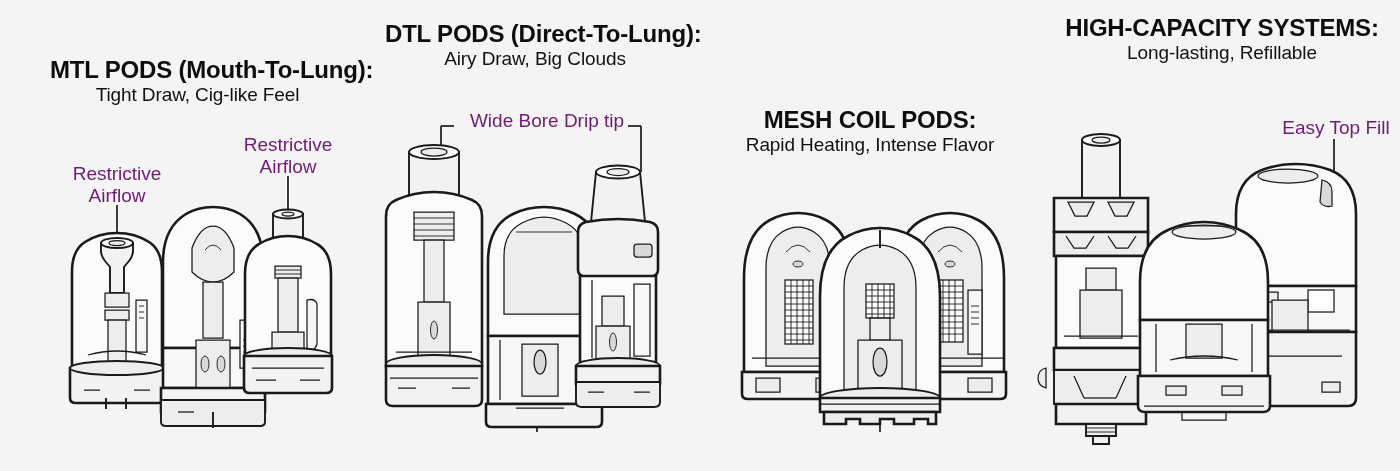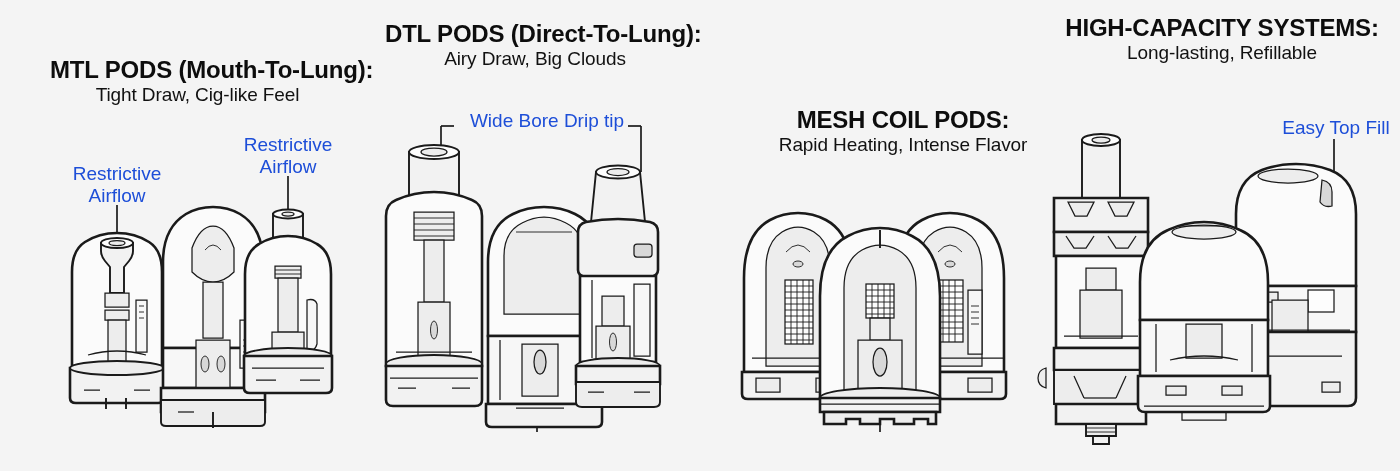--- a/index.html
+++ b/index.html
@@ -33,21 +33,21 @@
     color:#111;
     letter-spacing:-0.1px;
   }
 
   .callout{
     position:absolute;
     font-size:19px;
     line-height:1.14;
     text-align:center;
     white-space:nowrap;
-    color:#1d4ed8;
+    color:#701a75;
   }
 
   svg.art{position:absolute;left:0;top:0;width:1400px;height:471px;pointer-events:none;}
   .ln{fill:none;stroke:#1a1a1a;}
   .thick{stroke-width:2.6;}
   .med{stroke-width:1.9;}
   .thin{stroke-width:1.25;}
   .hair{stroke-width:0.9;}
   .leader{fill:none;stroke:#1a1a1a;stroke-width:1.7;}
   .glass{fill:#fbfbfb;}
@@ -71,21 +71,21 @@
   <div class="section-title" style="left:50px;top:56px;width:295px;">
     <span class="t-main">MTL PODS (Mouth-To-Lung):</span>
     <span class="t-sub">Tight Draw, Cig-like Feel</span>
   </div>
 
   <div class="section-title" style="left:385px;top:20px;width:300px;">
     <span class="t-main">DTL PODS (Direct-To-Lung):</span>
     <span class="t-sub">Airy Draw, Big Clouds</span>
   </div>
 
-  <div class="section-title" style="left:763px;top:106px;width:280px;">
+  <div class="section-title" style="left:730px;top:106px;width:280px;">
     <span class="t-main">MESH COIL PODS:</span>
     <span class="t-sub">Rapid Heating, Intense Flavor</span>
   </div>
 
   <div class="section-title" style="left:1062px;top:14px;width:320px;">
     <span class="t-main">HIGH-CAPACITY SYSTEMS:</span>
     <span class="t-sub">Long-lasting, Refillable</span>
   </div>
 
   <div class="callout" style="left:62px;top:163px;width:110px;">

